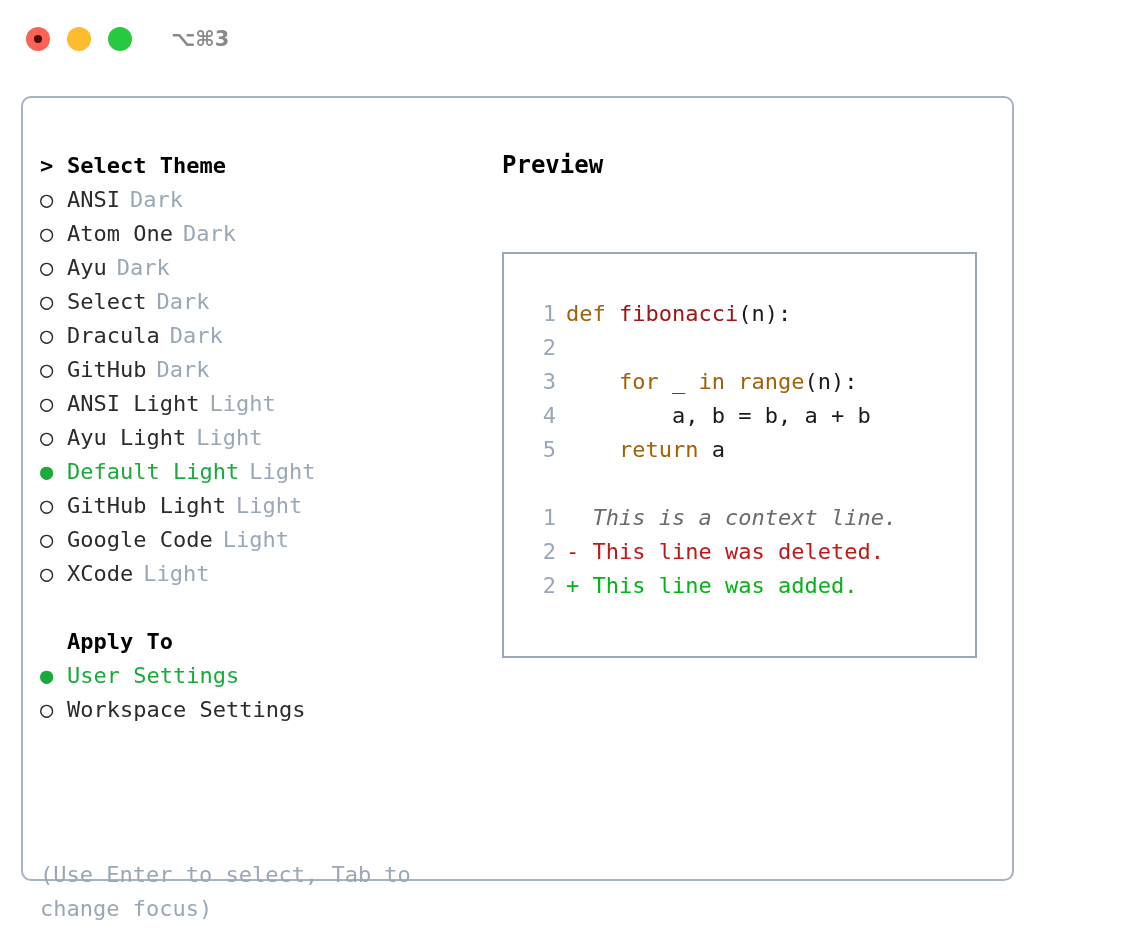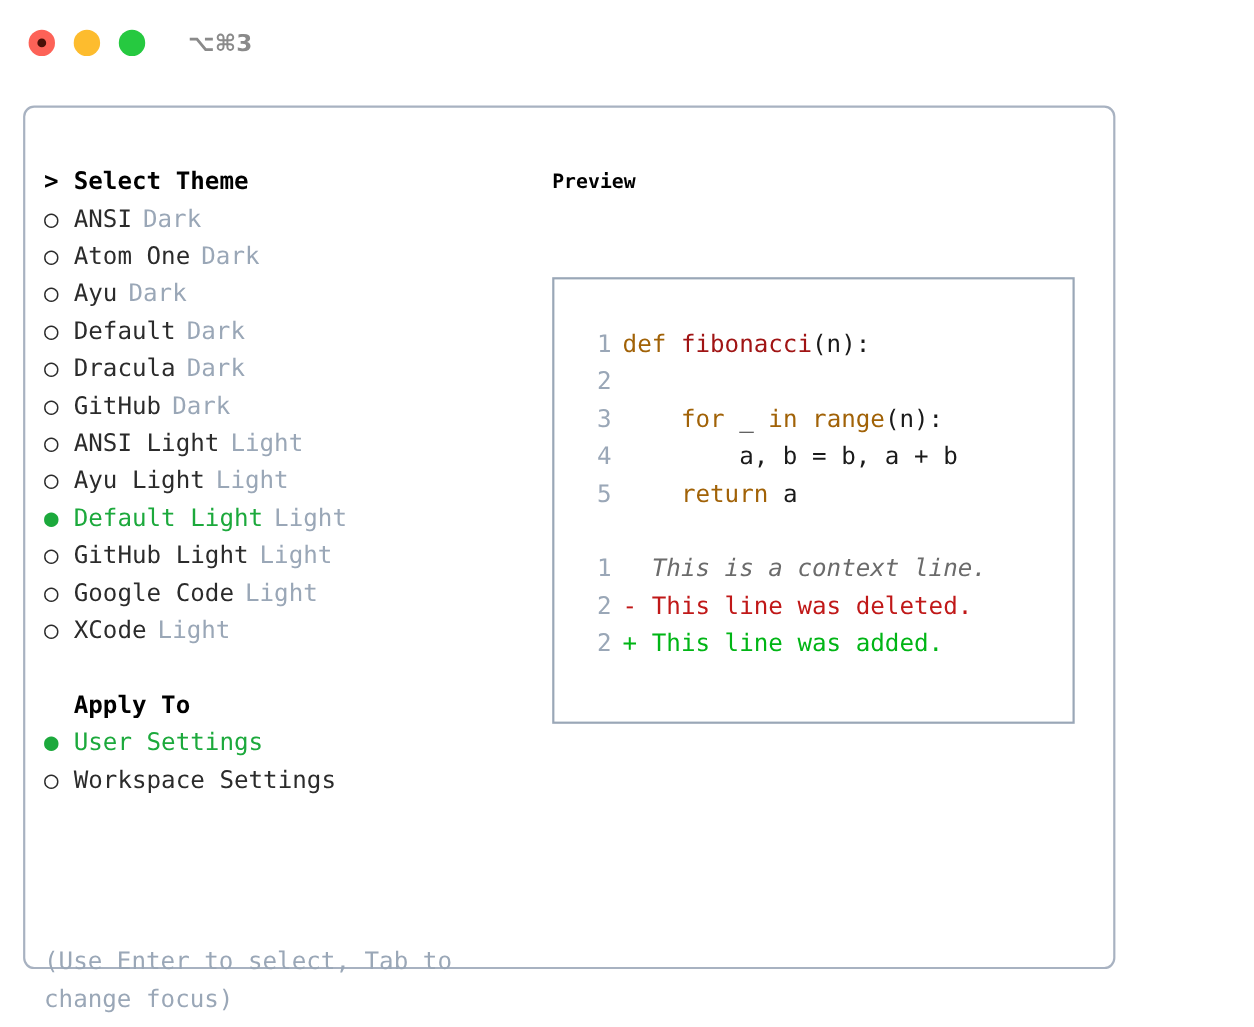--- a/index.html
+++ b/index.html
@@ -121,21 +121,21 @@
   }
 
   
   #right-col {
     position: absolute;
     left: 479px; top: 50px;
     width: 490px;
   }
 
   #preview-title {
-    font-size: 18px;
+    font-size: 24px;
     font-weight: bold;
     color: #000000;
     height: 34px;
     display: flex;
     align-items: center;
   }
 
   #preview-box {
     position: absolute;
     left: 0; top: 104px;
@@ -198,21 +198,21 @@
 
         <div class="row section-head">
           <span class="marker prompt">&gt;</span>
           <span class="rowlabel">Select Theme</span>
         </div>
 
         <div id="theme-list">
             <div class="row"><span class="marker">○</span><span class="rowlabel">ANSI</span><span class="tag">Dark</span></div>
             <div class="row"><span class="marker">○</span><span class="rowlabel">Atom One</span><span class="tag">Dark</span></div>
             <div class="row"><span class="marker">○</span><span class="rowlabel">Ayu</span><span class="tag">Dark</span></div>
-            <div class="row"><span class="marker">○</span><span class="rowlabel">Default</span><span class="tag">Dark</span></div>
+            <div class="row"><span class="marker">○</span><span class="rowlabel">Select</span><span class="tag">Dark</span></div>
             <div class="row"><span class="marker">○</span><span class="rowlabel">Dracula</span><span class="tag">Dark</span></div>
             <div class="row"><span class="marker">○</span><span class="rowlabel">GitHub</span><span class="tag">Dark</span></div>
             <div class="row"><span class="marker">○</span><span class="rowlabel">ANSI Light</span><span class="tag">Light</span></div>
             <div class="row"><span class="marker">○</span><span class="rowlabel">Ayu Light</span><span class="tag">Light</span></div>
             <div class="row selected"><span class="marker sel">●</span><span class="rowlabel">Default Light</span><span class="tag">Light</span></div>
             <div class="row"><span class="marker">○</span><span class="rowlabel">GitHub Light</span><span class="tag">Light</span></div>
             <div class="row"><span class="marker">○</span><span class="rowlabel">Google Code</span><span class="tag">Light</span></div>
             <div class="row"><span class="marker">○</span><span class="rowlabel">XCode</span><span class="tag">Light</span></div>
           </div>
 

